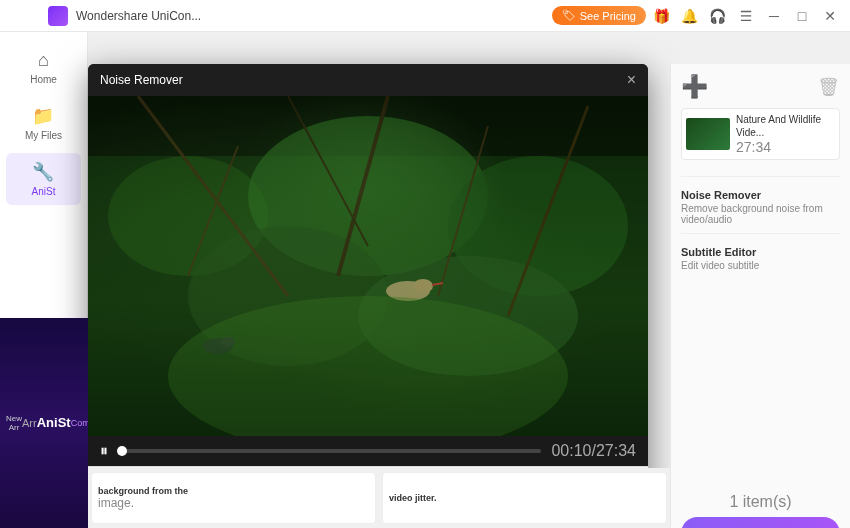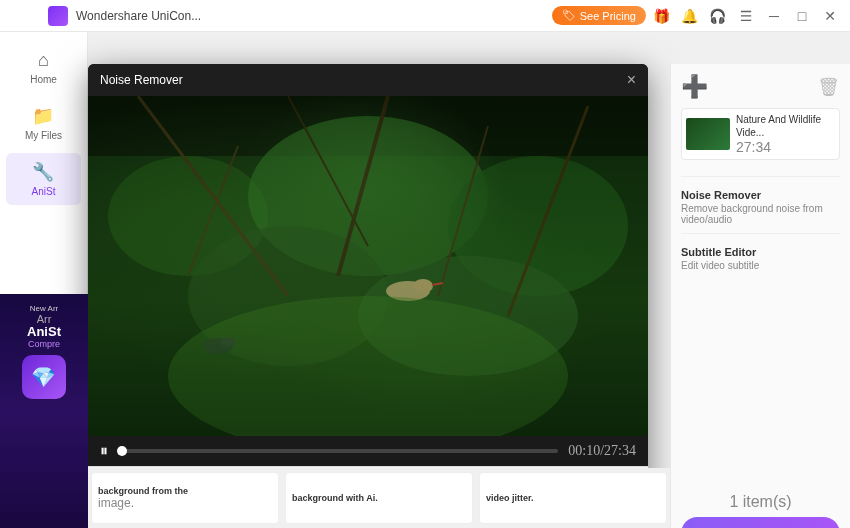--- a/index.html
+++ b/index.html
@@ -193,23 +193,22 @@
       width: 10px;
       height: 10px;
       background: #fff;
       border-radius: 50%;
       position: absolute;
       right: -5px;
       top: -3px;
     }
     .time-display {
       color: #aaa;
-      font-size: 14px;
+      font-size: 16px;
       white-space: nowrap;
-      font-family: Liberation Serif, serif;
     }
 
     
     .file-location-bar {
       background: #f5f5f5;
       border-top: 1px solid #ddd;
       padding: 8px 12px;
       display: flex;
       align-items: center;
       gap: 8px;
@@ -362,24 +361,24 @@
     .bc-desc {
       font-size: 12px;
       color: #888;
     }
 
     .sidebar-promo {
       position: absolute;
       left: 0;
       bottom: 0;
       width: 88px;
-      height: 234px;
+      height: 210px;
       background: linear-gradient(180deg, #160840 0%, #2a0f60 50%, #1a0840 100%);
       display: flex;
-      flex-direction: column;
+      flex-direction: row;
       align-items: center;
       padding: 10px 6px;
       overflow: hidden;
       z-index: 5;
     }
     .sp-new {
       font-size: 8px;
       color: #ccc;
       text-align: center;
     }
@@ -554,20 +553,17 @@
 
     <button class="rp-convert-btn">Convert All</button>
   </div>
 
   <div class="bottom-strip" style="bottom:0; left:88px; width:582px;margin-top:28px;">
     <div class="bottom-card">
       <div class="bc-title">background from the</div>
       <div class="bc-desc">image.</div>
     </div>
     <div class="bottom-card">
-      <div class="bc-title">background with Ai.</div>
-    </div>
-    <div class="bottom-card">
       <div class="bc-title">video jitter.</div>
     </div>
   </div>
 
 </div>
 
 </body></html>

